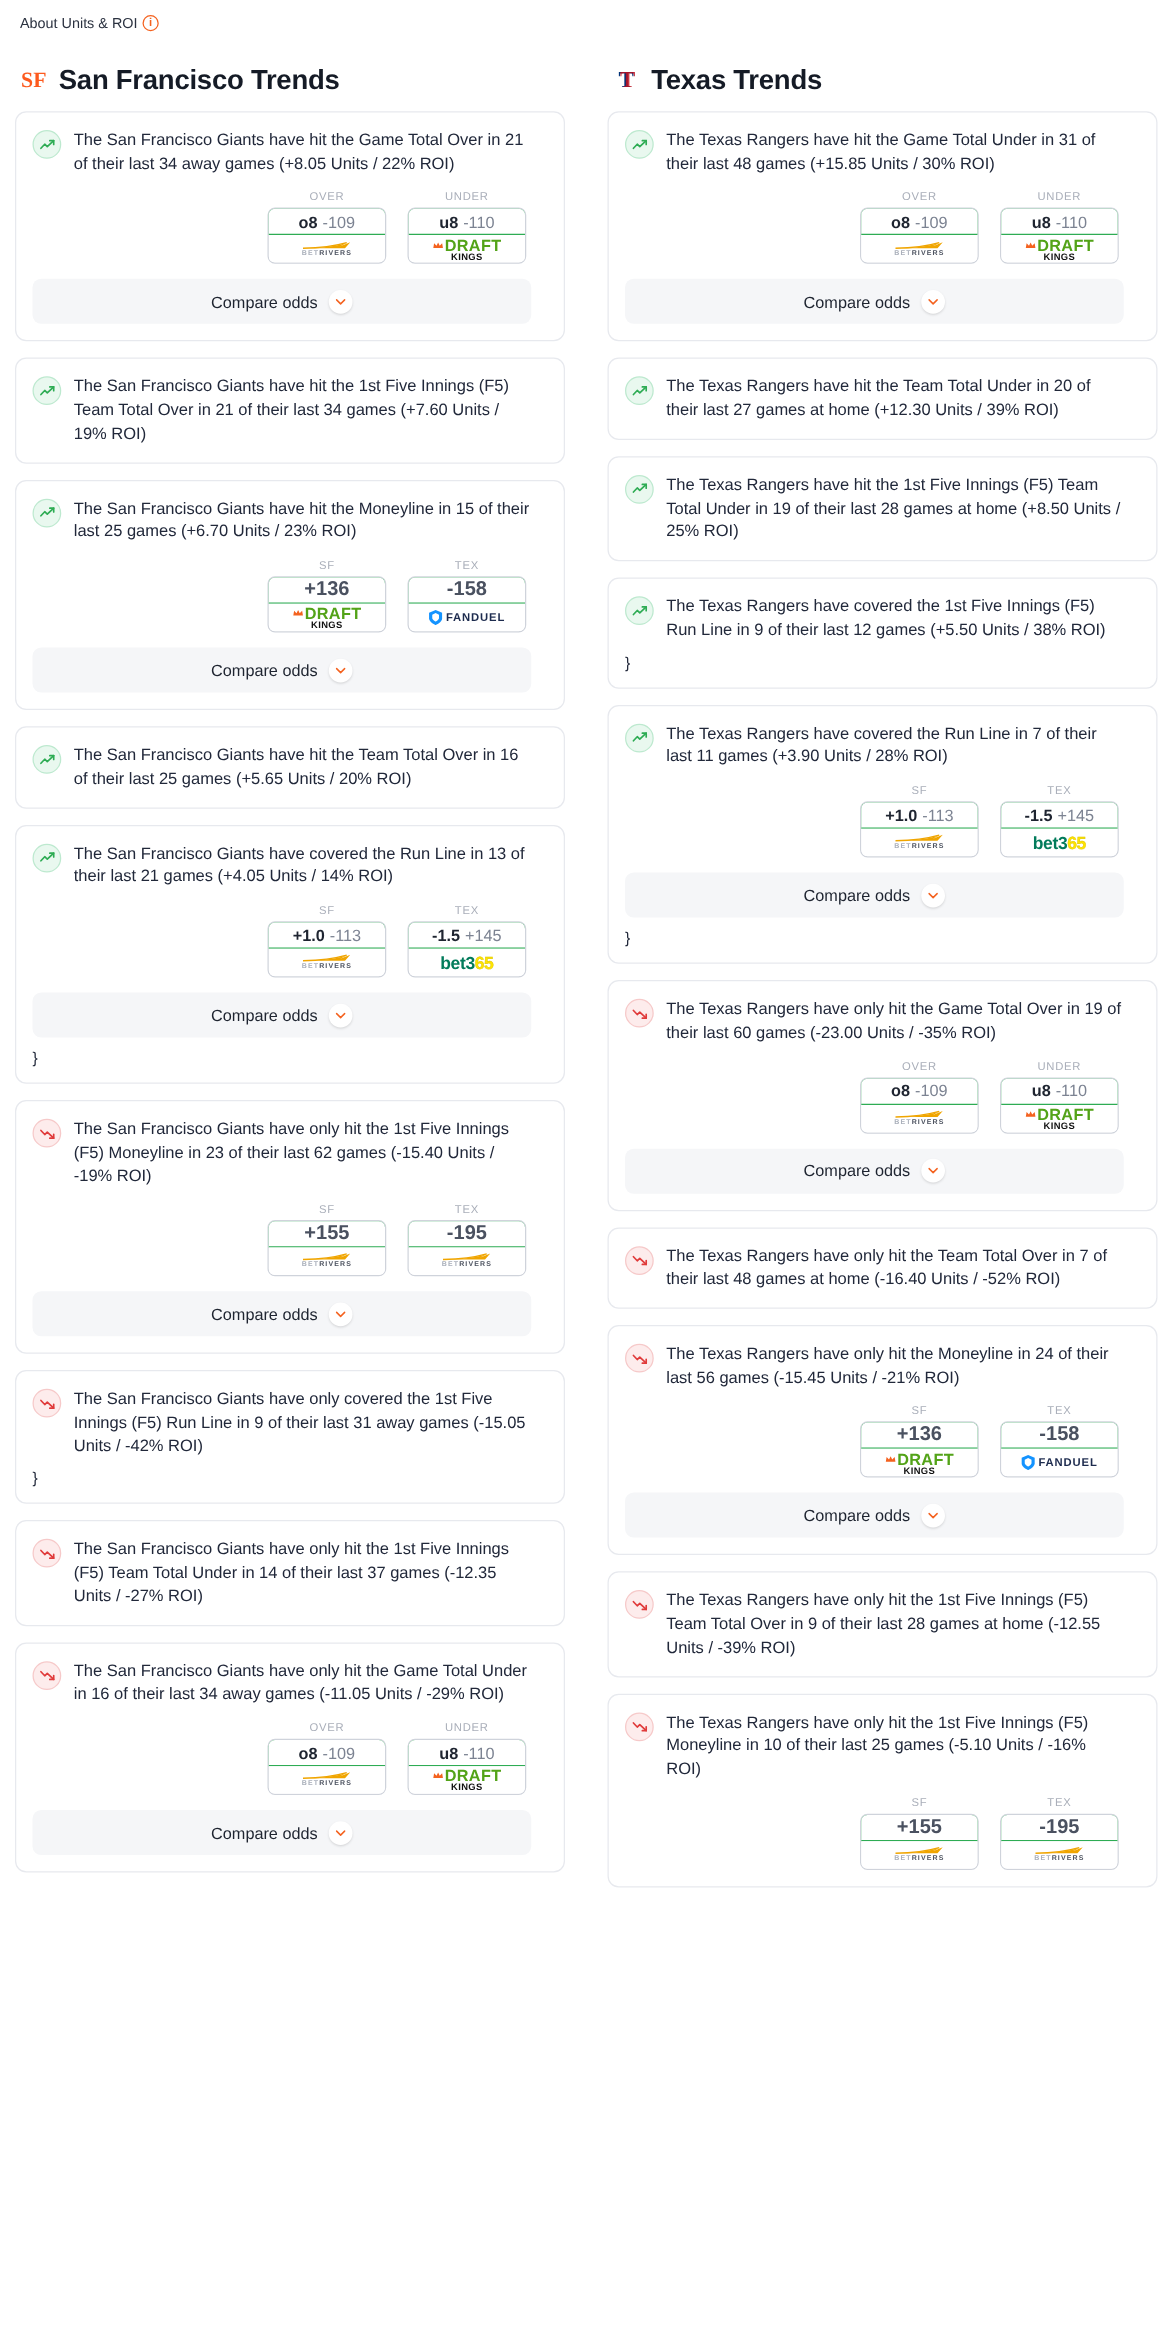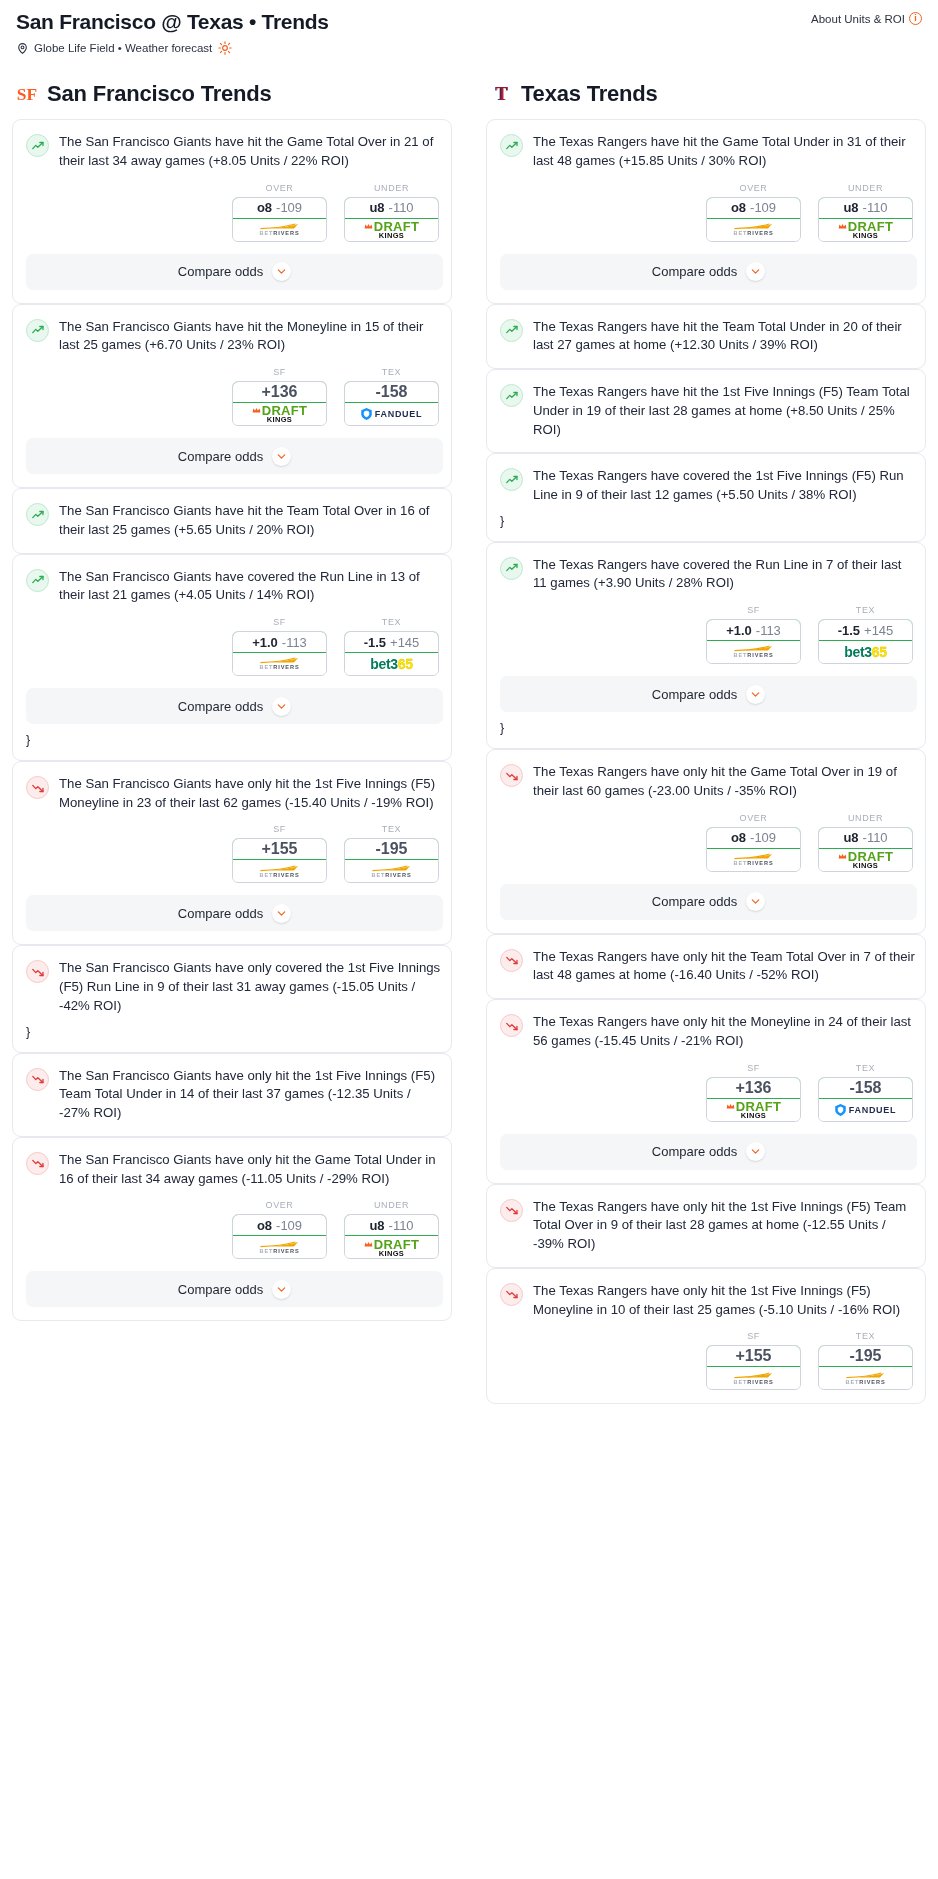--- a/index.html
+++ b/index.html
@@ -79,21 +79,22 @@
     font-weight: bold;
     color: #151b26;
     letter-spacing: -0.2px;
   }
 
   
   .trend-card {
     border: 1px solid #e7e9ee;
     border-radius: 9px;
     background: #fff;
-    padding: 13px 8px 13px 13px;
+    padding: 13px 26px 13px 13px;
+    margin-bottom: 13px;
   }
   .trend-top { display: flex; gap: 10px; align-items: flex-start; }
 
   .trend-icon {
     flex: 0 0 auto;
     width: 23px; height: 23px;
     border-radius: 50%;
     display: flex; align-items: center; justify-content: center;
     margin-top: 1px;
   }
@@ -185,38 +186,20 @@
     background: #fff;
     display: flex; align-items: center; justify-content: center;
     box-shadow: 0 1px 2px rgba(0,0,0,0.13);
   }
   .stray-brace { font-size: 12.5px; color: #21283a; margin-top: 9px; }
 </style>
 </head>
 <body>
 
 <div class="page-header">
-  <div class="title-block">
-    <div class="page-title">San Francisco @ Texas • Trends</div>
-    <div class="venue-line">
-      <span class="pin-icon">
-        <svg viewBox="0 0 24 24" width="13" height="13" fill="none" stroke="#2b3240" stroke-width="2">
-          <path d="M12 21s7-6.2 7-11a7 7 0 1 0-14 0c0 4.8 7 11 7 11z"></path>
-          <circle cx="12" cy="10" r="2.6"></circle>
-        </svg>
-      </span>
-      <span class="venue-text">Globe Life Field • Weather forecast</span>
-      <span class="sun-icon">
-        <svg viewBox="0 0 24 24" width="14" height="14" fill="none" stroke="#f4621f" stroke-width="2" stroke-linecap="round">
-          <circle cx="12" cy="12" r="4"></circle>
-          <path d="M12 1.5v2.6M12 19.9v2.6M4.2 4.2l1.9 1.9M17.9 17.9l1.9 1.9M1.5 12h2.6M19.9 12h2.6M4.2 19.8l1.9-1.9M17.9 6.1l1.9-1.9"></path>
-        </svg>
-      </span>
-    </div>
-  </div>
   <div class="about-roi">
     <span>About Units &amp; ROI</span>
     <span class="info-circle">i</span>
   </div>
 </div>
 
 <div class="columns" id="columns">
     <div class="team-column">
     <div class="column-header">
       <span class="team-logo">
@@ -286,20 +269,32 @@
        </div>
   </div>
       <div class="trend-card">
     <div class="trend-top">
       <span class="trend-icon up">
             <svg viewBox="0 0 24 24" width="14" height="14" fill="none" stroke="#2eac54" stroke-width="2.3" stroke-linecap="round" stroke-linejoin="round">
     <path d="M3 16.5l5.2-5.6 3.5 3.4L20.5 6"></path>
               <path d="M15.2 6h5.3v5.2"></path>
             </svg>
           </span>
+      <div class="trend-text">The San Francisco Giants have hit the 1st Five Innings (F5) Team Total Over in 21 of their last 34 games (+7.60 Units / 19% ROI)</div>
+    </div>
+
+  </div>
+      <div class="trend-card">
+    <div class="trend-top">
+      <span class="trend-icon up">
+            <svg viewBox="0 0 24 24" width="14" height="14" fill="none" stroke="#2eac54" stroke-width="2.3" stroke-linecap="round" stroke-linejoin="round">
+    <path d="M3 16.5l5.2-5.6 3.5 3.4L20.5 6"></path>
+              <path d="M15.2 6h5.3v5.2"></path>
+            </svg>
+          </span>
       <div class="trend-text">The San Francisco Giants have hit the Moneyline in 15 of their last 25 games (+6.70 Units / 23% ROI)</div>
     </div>
     <div class="odds-row">
           <div class="odds-cell">
     <div class="odds-label">SF</div>
     <div class="odds-box">
       <div class="odds-value">
                 <span class="odds-single">+136</span>
               </div>
       <div class="book-strip">

